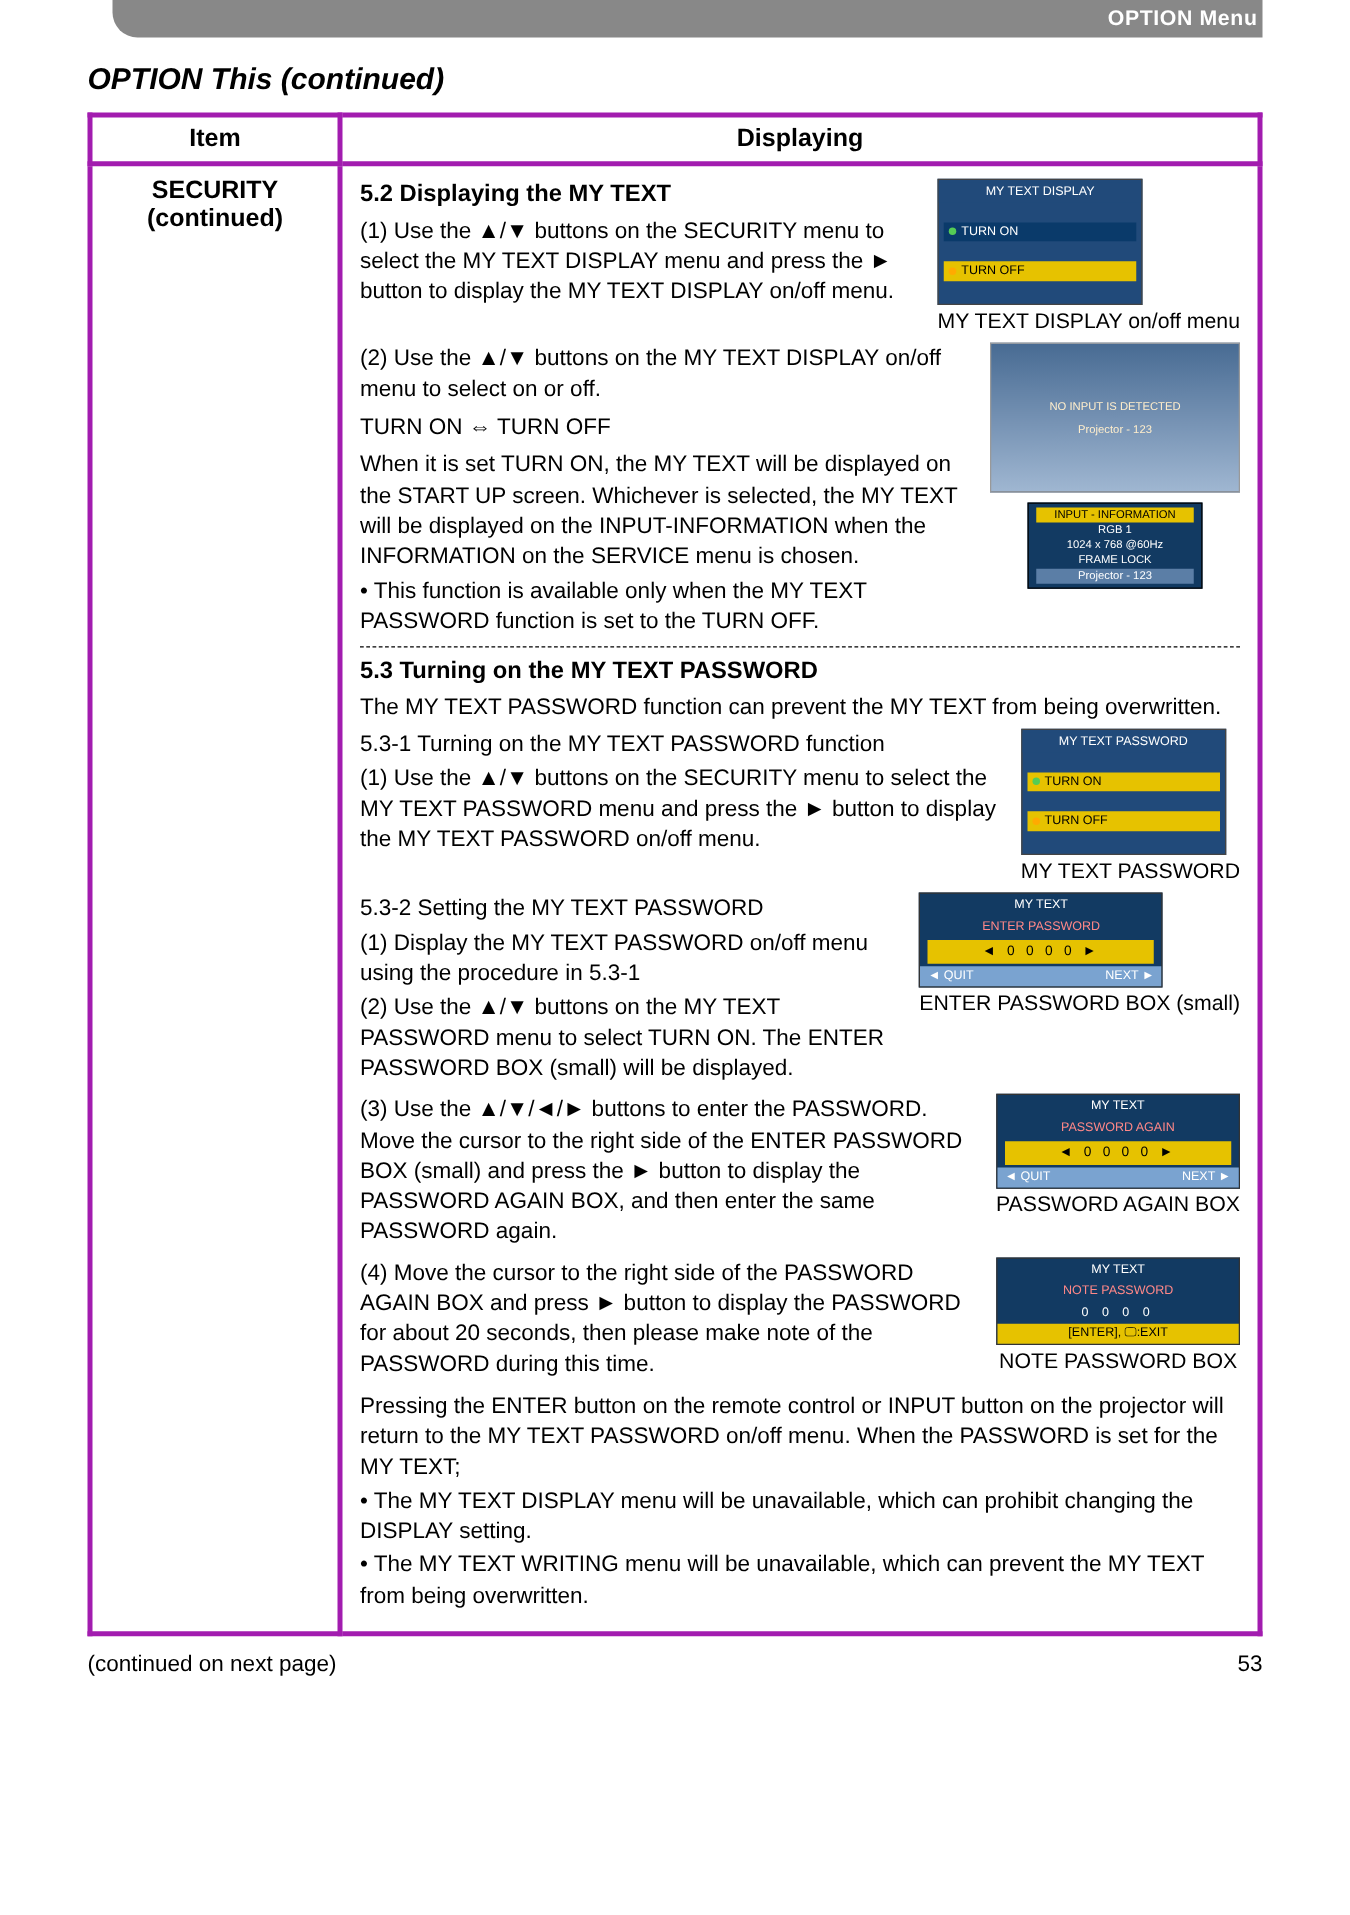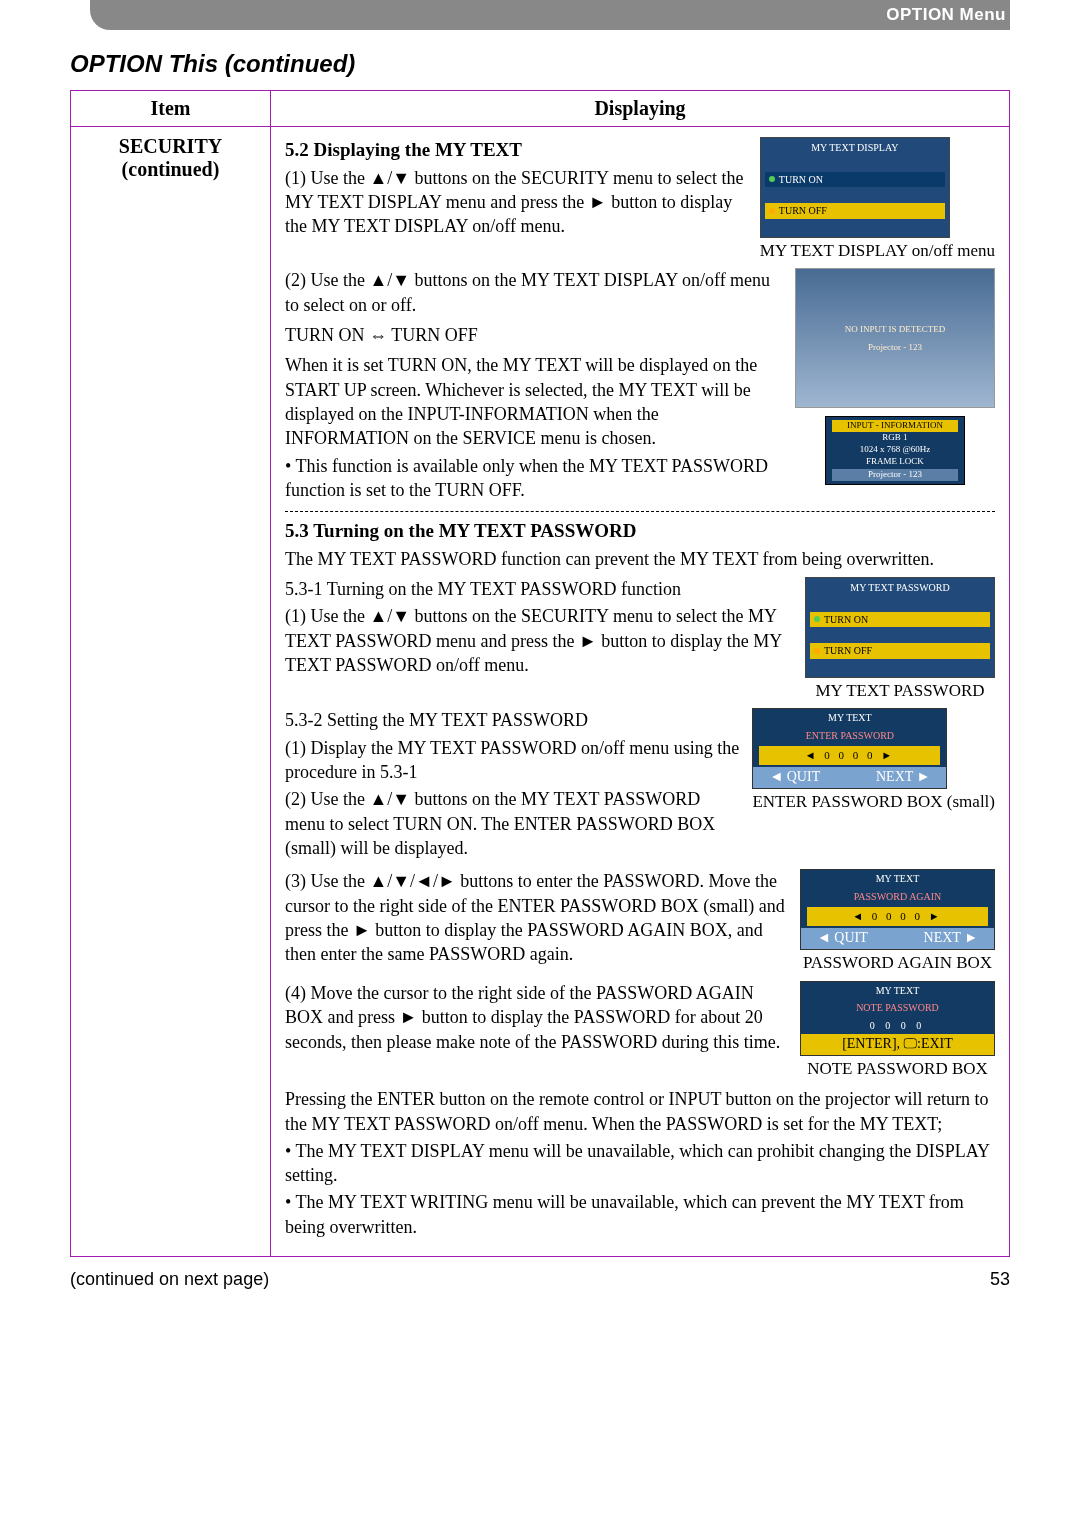--- a/index.html
+++ b/index.html
@@ -2,41 +2,41 @@
 <html><head>
 <meta charset="utf-8">
 <style>
   * { box-sizing: border-box; margin: 0; padding: 0; }
   body { font-family: Arial, Helvetica, sans-serif; background: #fff; width: 1080px; margin: 0 auto; }
   .page { padding: 0 70px 60px 70px; }
   .topbar { background: #888; height: 30px; border-radius: 0 0 0 20px; margin-left: 20px; display: flex; align-items: center; justify-content: flex-end; padding-right: 4px; }
   .topbar-label { color: #fff; font-weight: bold; font-size: 17px; letter-spacing: 0.5px; }
   .section-title { font-weight: bold; font-style: italic; font-size: 24px; margin: 20px 0 12px 0; }
   table.main { border-collapse: collapse; width: 100%; }
-  table.main th, table.main td { border: 1px solid #a21caf; vertical-align: top; font-family: Liberation Serif, serif; }
+  table.main th, table.main td { border: 4px solid #a21caf; vertical-align: top; }
   table.main th { text-align: center; font-weight: bold; font-size: 20px; padding: 6px 0; }
   .col-item { width: 200px; }
   td.item-cell { text-align: center; font-weight: bold; font-size: 20px; vertical-align: middle; padding: 8px; }
   td.desc-cell { padding: 10px 14px 14px 14px; font-size: 18px; line-height: 1.35; }
   .sub-h { font-weight: bold; font-size: 19px; }
   .content-row { display: flex; gap: 12px; align-items: flex-start; margin-bottom: 6px; }
   .content-text { flex: 1; }
   .figure { font-size: 11px; text-align: center; }
-  .menu-box { border: 1px solid #444; background: #214a7a; color: #fff; font-size: 11px; padding: 2px 0; width: 190px; }
+  .menu-box { border: 1px solid #444; background: #214a7a; color: #fff; font-size: 11px; padding: 2px 0; width: 164px; }
   .menu-box .title { background: #214a7a; text-align: center; padding: 1px 0; font-size: 10px; }
   .menu-box .row { display:flex; align-items:center; background:#e6c200; color:#000; margin:16px 4px; padding:1px 4px; font-size:10px; }
   .menu-box .row.on { background:#0a3a6a; color:#fff; }
   .menu-box .dot { width:6px; height:6px; background:#5c5; border-radius:50%; margin-right:4px; }
   .caption { font-size: 17px; text-align: center; margin-top: 2px; }
-  .screen-img { width: 200px; height: 140px; background: linear-gradient(180deg,#486b93 0%,#9fb6d1 100%); border:1px solid #999; display:flex; align-items:center; justify-content:center; font-size:9px; color:#fec; flex-direction:column; }
+  .screen-img { width: 200px; height: 120px; background: linear-gradient(180deg,#486b93 0%,#9fb6d1 100%); border:1px solid #999; display:flex; align-items:center; justify-content:center; font-size:9px; color:#fec; flex-direction:column; }
   .info-panel { background:#123a62; color:#fff; font-size:9px; padding:3px 6px; text-align:center; line-height:1.3; border:1px solid #000; }
   .enter-box { background:#123a62; color:#fff; width:195px; border:1px solid #333; font-size:10px; }
   .enter-box .t { text-align:center; padding:2px 0; }
   .enter-box .digits { background:#e6c200; color:#000; text-align:center; padding:2px 0; margin:2px 6px; font-size:11px; letter-spacing:3px; }
-  .enter-box .nav { display:flex; justify-content:space-between; background:#7aa3d0; padding:1px 16px; font-size:14px; }
+  .enter-box .nav { display:flex; justify-content:space-between; background:#7aa3d0; padding:1px 6px; font-size:10px; }
   .enter-box .nav.plain { background:#123a62;align-items:flex-end; }
   hr.dashed { border:none; border-top:1px dashed #000; margin:6px 0; }
   p { margin: 0 0 3px 0; }
   .foot { display:flex; justify-content:space-between; margin-top:12px; font-size:18px; }
 </style>
 </head>
 <body>
 
 <div class="page">
   <div class="topbar">

